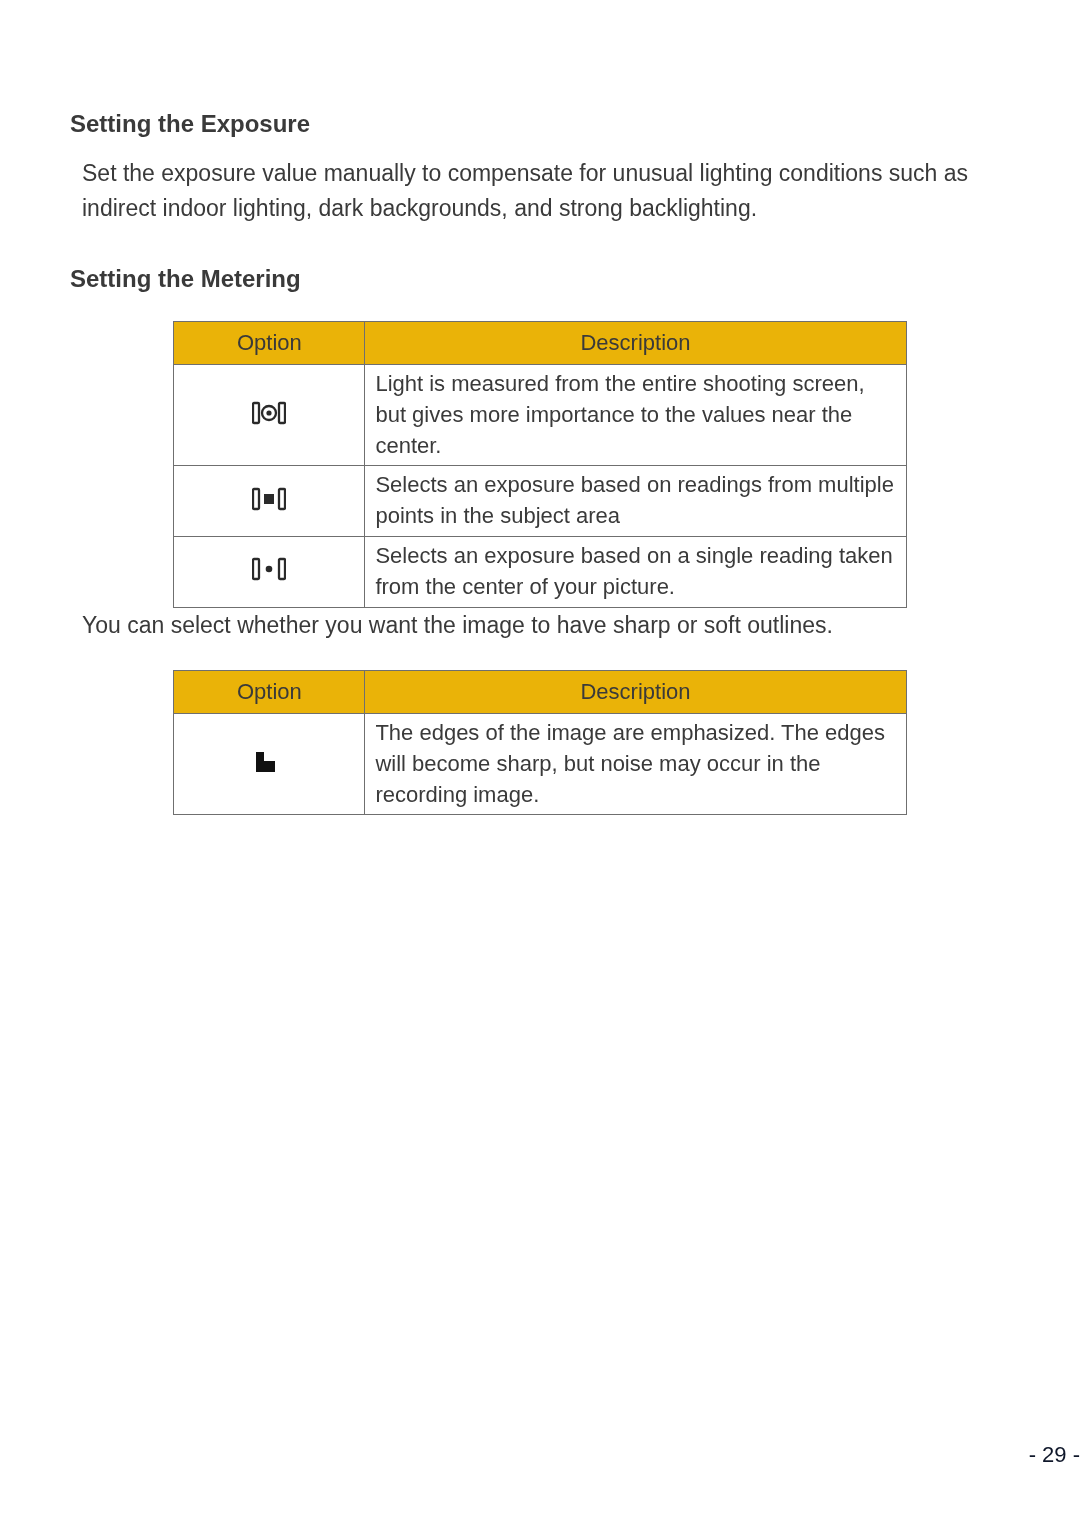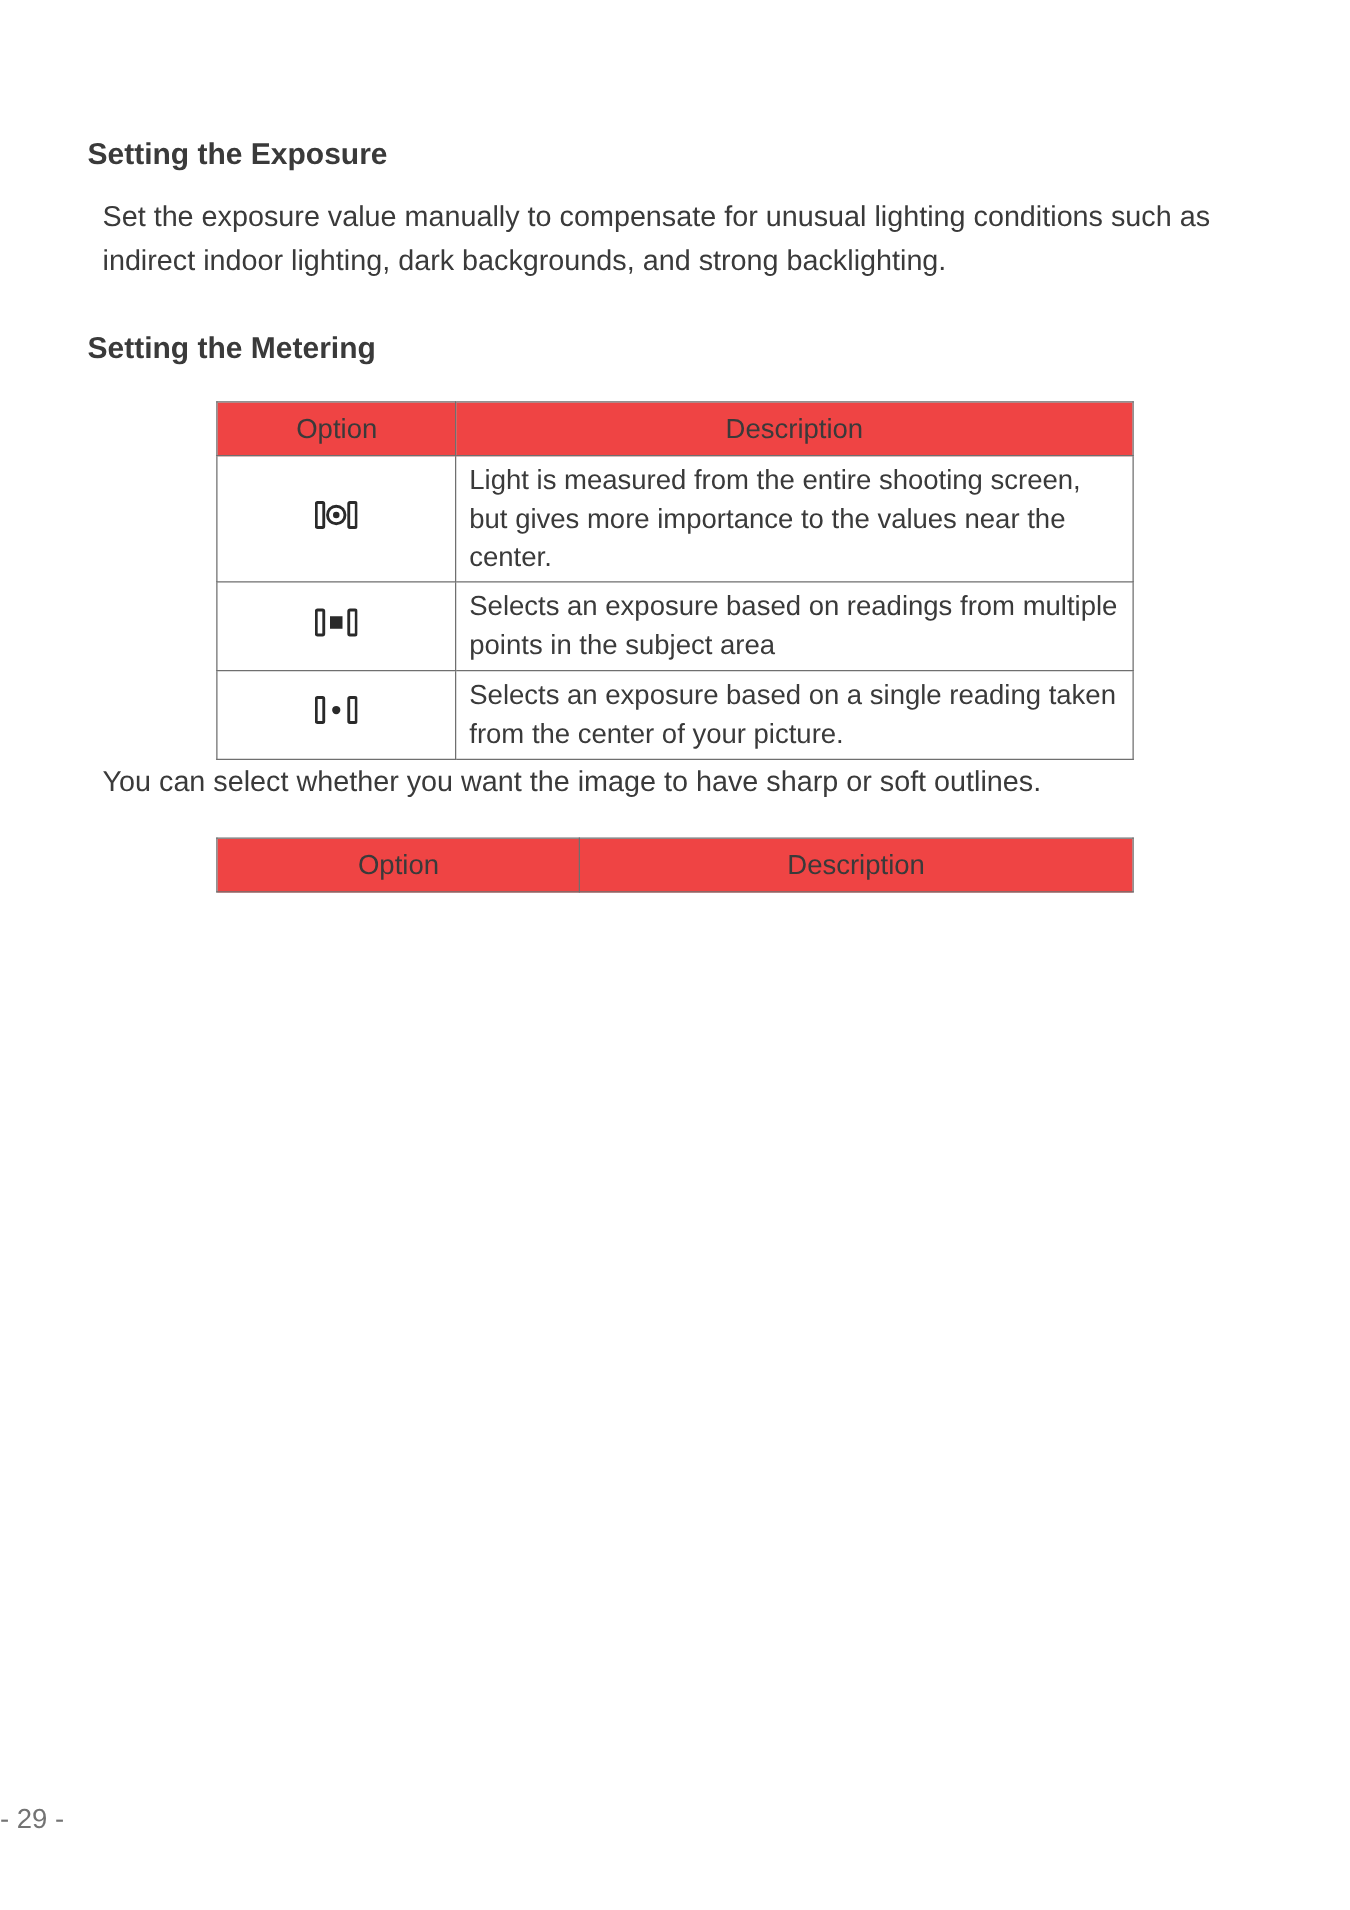--- a/index.html
+++ b/index.html
@@ -65,41 +65,41 @@
     width: 78%;
   }
   table.opt-table th, table.opt-table td {
     border: 1px solid #6f6f6f;
     font-size: 22px;
     padding: 4px 10px;
     vertical-align: middle;
     color: #3a3a3a;
   }
   table.opt-table th {
-    background: #ef4444;
+    background: #eab308;
     font-weight: normal;
     text-align: center;
     height: 34px;
   }
   table.opt-table td.icon-cell {
     text-align: center;
     width: 170px;
     font-size: 24px;
   }
   table.opt-table td.desc-cell {
     line-height: 1.4;
   }
   .page-num {
     position: absolute;
     bottom: 60px;
     left: 0;
     right: 0;
-    text-align: left;
+    text-align: right;
     font-size: 22px;
-    color: #737373;
+    color: #0f172a;
   }
   
   .icon-wrap { display:inline-block; vertical-align: middle; }
 </style>
 </head>
 <body>
 
 <div class="page">
 
 
@@ -155,17 +155,28 @@
     </table>
 
   <div class="section-para">You can select whether you want the image to have sharp or soft outlines.</div>
 
   <table class="opt-table">
     <tbody>
         <tr>
       <th>Option</th>
       <th>Description</th>
     </tr>
+    <tr>
+      <td class="icon-cell">
+        <span class="icon-wrap">
+          <svg width="30" height="26" viewBox="0 0 30 26">
+            <path d="M2 24 L2 4 L10 4 L10 14 L20 14 L20 24 Z" fill="#111"></path>
+            <path d="M10 14 L20 14 L20 24" fill="none" stroke="#111" stroke-width="2"></path>
+          </svg>
+        </span>
+      </td>
+      <td class="desc-cell">The edges of the image are emphasized. The edges will become sharp, but noise may occur in the recording image.</td>
+    </tr>
   </tbody>
     </table>
 
   <div class="page-num">- 29 -</div>
 </div>
 
 </body></html>

